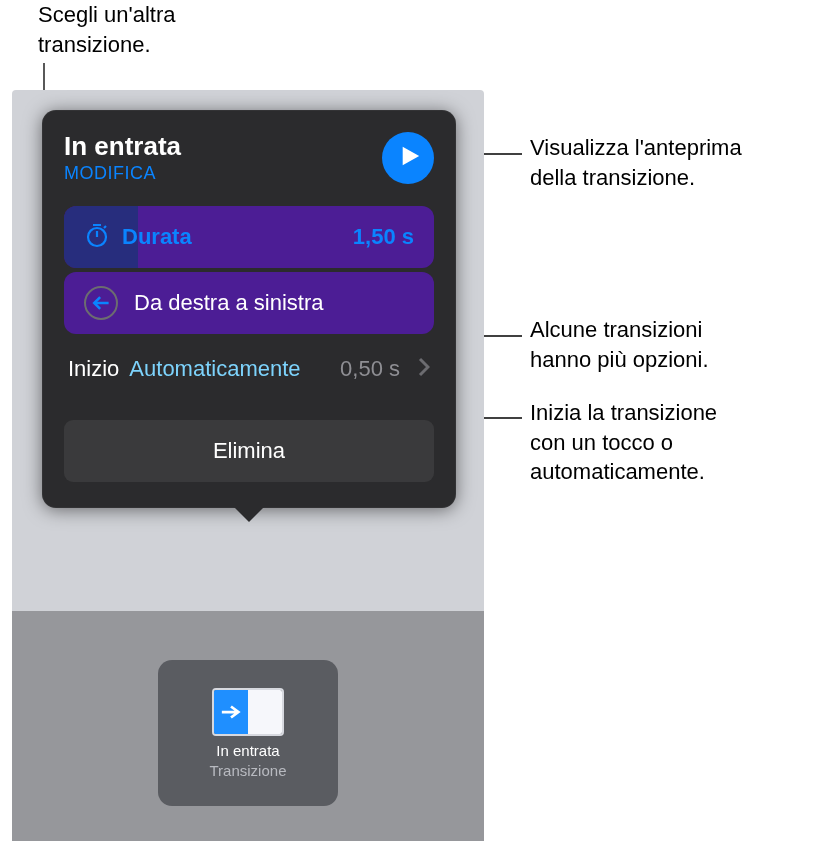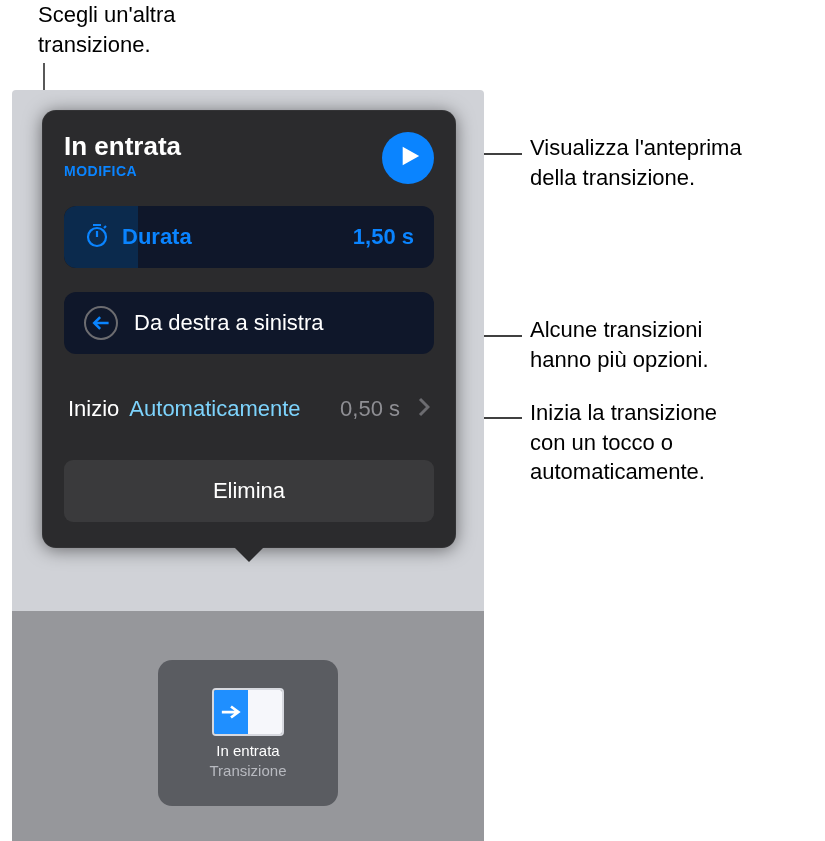--- a/index.html
+++ b/index.html
@@ -42,48 +42,48 @@
       margin-bottom: 22px;
     }
     .popup-title {
       font-size: 26px;
       font-weight: 700;
       color: #fff;
       line-height: 1.1;
     }
     .modify-link {
       margin-top: 2px;
-      font-size: 14px;
-      font-weight: 700;
+      font-size: 18px;
+      font-weight: 400;
       letter-spacing: .5px;
       color: #0a84ff;
       text-transform: uppercase;
       cursor: pointer;
     }
     .play-btn {
       width: 52px;
       height: 52px;
       border-radius: 50%;
       background: #0a84ff;
       display: flex;
       align-items: center;
       justify-content: center;
       cursor: pointer;
       flex: none;
     }
     .play-btn svg { width: 22px; height: 26px; fill: #fff; margin-left: 4px; }
 
     .row {
-      background: #0f172a;
+      background: #4c1d95;
       border-radius: 12px;
       height: 62px;
       display: flex;
       align-items: center;
       padding: 12px 20px;
-      margin-bottom: 24px;
+      margin-bottom: 4px;
       position: relative;
       overflow: hidden;
     }
     .row.plain { background: transparent; padding: 0 4px; }
 
     .duration-fill {
       position: absolute;
       left: 0; top: 0; bottom: 0;
       width: 20%;
       background: #0a3a6a;

